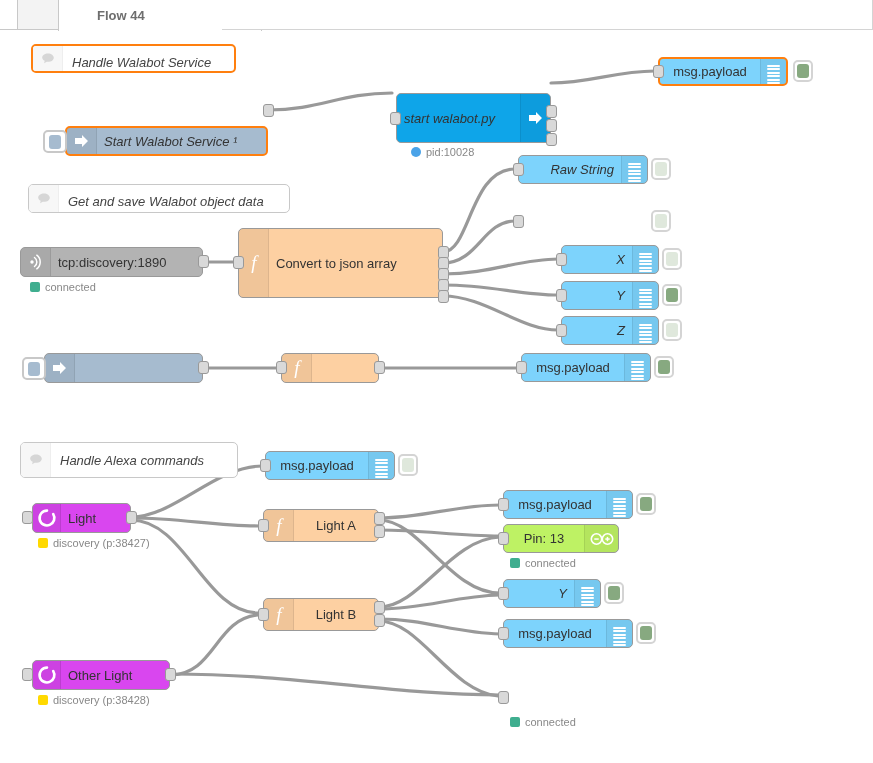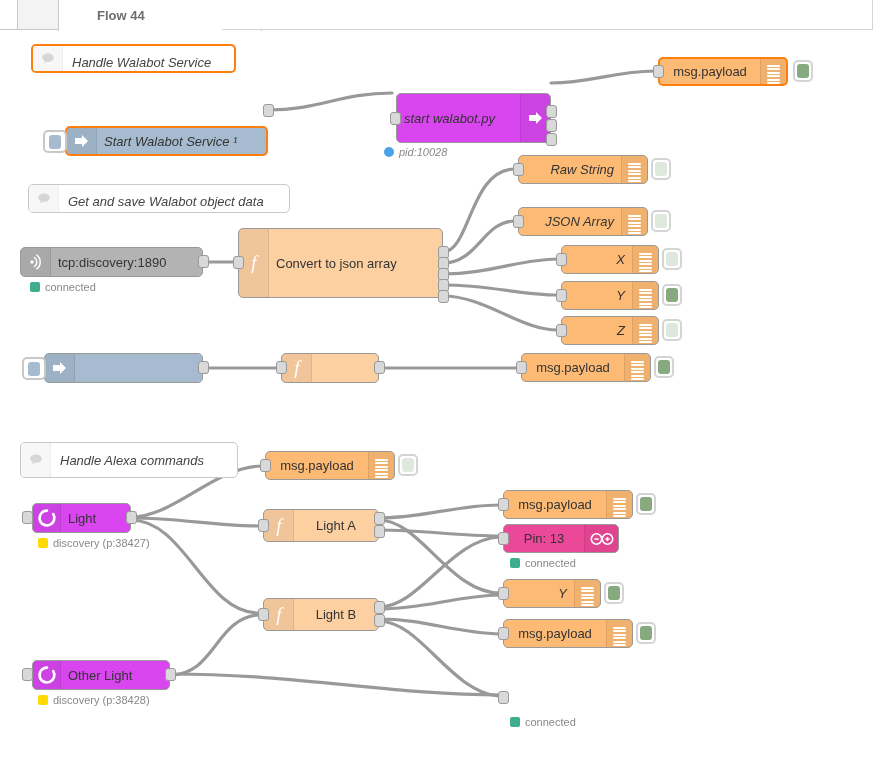--- a/index.html
+++ b/index.html
@@ -72,26 +72,26 @@
   .icell {
     width: 30px; flex: 0 0 30px;
     display: flex; align-items: center; justify-content: center;
     background: rgba(0,0,0,0.05);
   }
   .icell.right { border-left: 1px solid rgba(0,0,0,0.08); }
   .icell.left  { border-right: 1px solid rgba(0,0,0,0.08); }
 
   
   .c-inject  { background: #a6bbcf; }
-  .c-exec    { background: #d946ef; }
+  .c-exec    { background: #0ea5e9; }
   .c-func    { background: #fdd0a2; }
-  .c-debug   { background: #fdba74; }
+  .c-debug   { background: #7dd3fc; }
   .c-tcp     { background: #b3b3b3; }
   .c-alexa   { background: #d946ef; }
-  .c-arduino { background: #ec4899; }
+  .c-arduino { background: #bef264; }
 
   
   .port {
     position: absolute;
     width: 11px; height: 13px;
     background: #d9d9d9;
     border: 1px solid #999;
     border-radius: 3px;
     z-index: 5;
   }
@@ -242,21 +242,21 @@
     <div class="icell right">
       <svg width="18" height="16" viewBox="0 0 18 16" aria-hidden="true">
         <path d="M2 5 h7 V2 l6 6 l-6 6 v-3 H2 z" fill="#fff"></path>
       </svg>
     </div>
   </div>
   <div class="port" style="left:390px; top:81px;"></div>
   <div class="port" style="left:546px; top:74px;"></div>
   <div class="port" style="left:546px; top:88px;"></div>
   <div class="port" style="left:546px; top:102px;"></div>
-  <div class="status" style="left:384px; top:115px;font-style:italic;">
+  <div class="status" style="left:411px; top:115px;">
     <span class="dot" style="background:#4aa3e8;border-radius:50%;"></span>
     <span>pid:10028</span>
   </div>
 
   <div class="node c-debug selected" style="left:658px; top:26px; width:130px; height:29px;">
     <div class="lbl c">msg.payload</div>
     <div class="icell right" style="width:26px;flex:0 0 26px;">
       <span class="burger">
         <span></span>
           <span></span>
@@ -325,33 +325,20 @@
           <span></span>
           <span></span>
         </span>
     </div>
   </div>
   <div class="port" style="left:513px; top:132px;"></div>
   <div class="dbgbtn" style="left:651px; top:127px;">
     <i class="off"></i>
   </div>
 
-  <div class="node c-debug" style="left:518px; top:176px; width:130px; height:29px;">
-    <div class="lbl r italic">JSON Array</div>
-    <div class="icell right" style="width:26px;flex:0 0 26px;">
-      <span class="burger">
-          <span></span>
-          <span></span>
-          <span></span>
-          <span></span>
-          <span></span>
-          <span></span>
-        </span>
-    </div>
-  </div>
   <div class="port" style="left:513px; top:184px;"></div>
   <div class="dbgbtn" style="left:651px; top:179px;">
     <i class="off"></i>
   </div>
 
   <div class="node c-debug" style="left:561px; top:214px; width:98px; height:29px;">
     <div class="lbl r italic">X</div>
     <div class="icell right" style="width:26px;flex:0 0 26px;">
       <span class="burger">
           <span></span>

